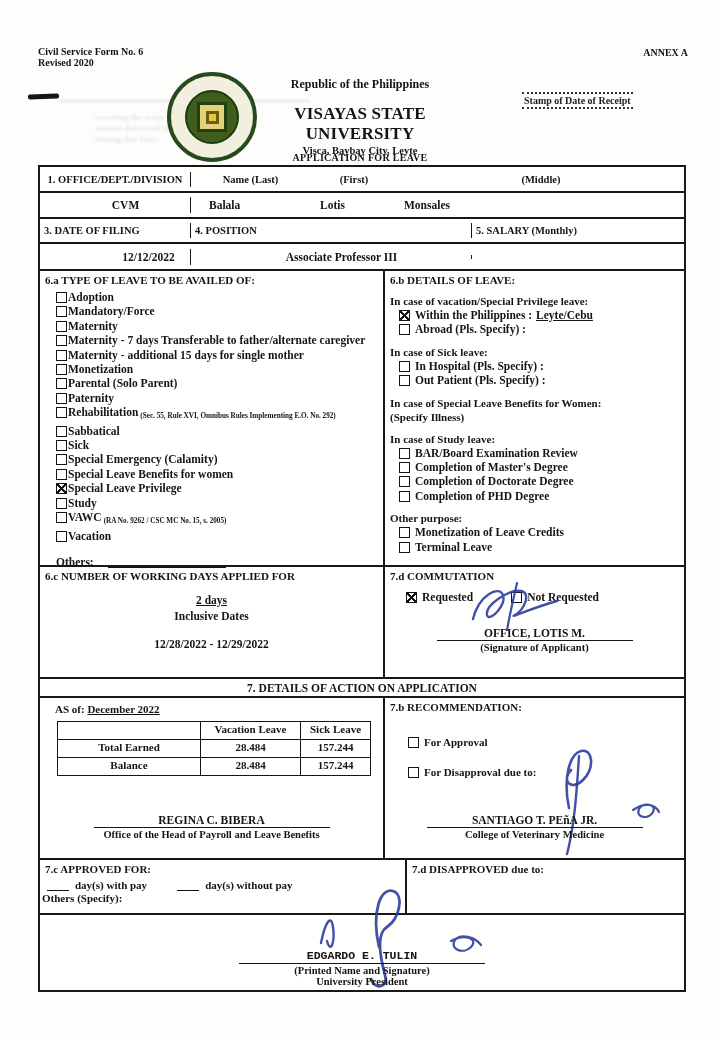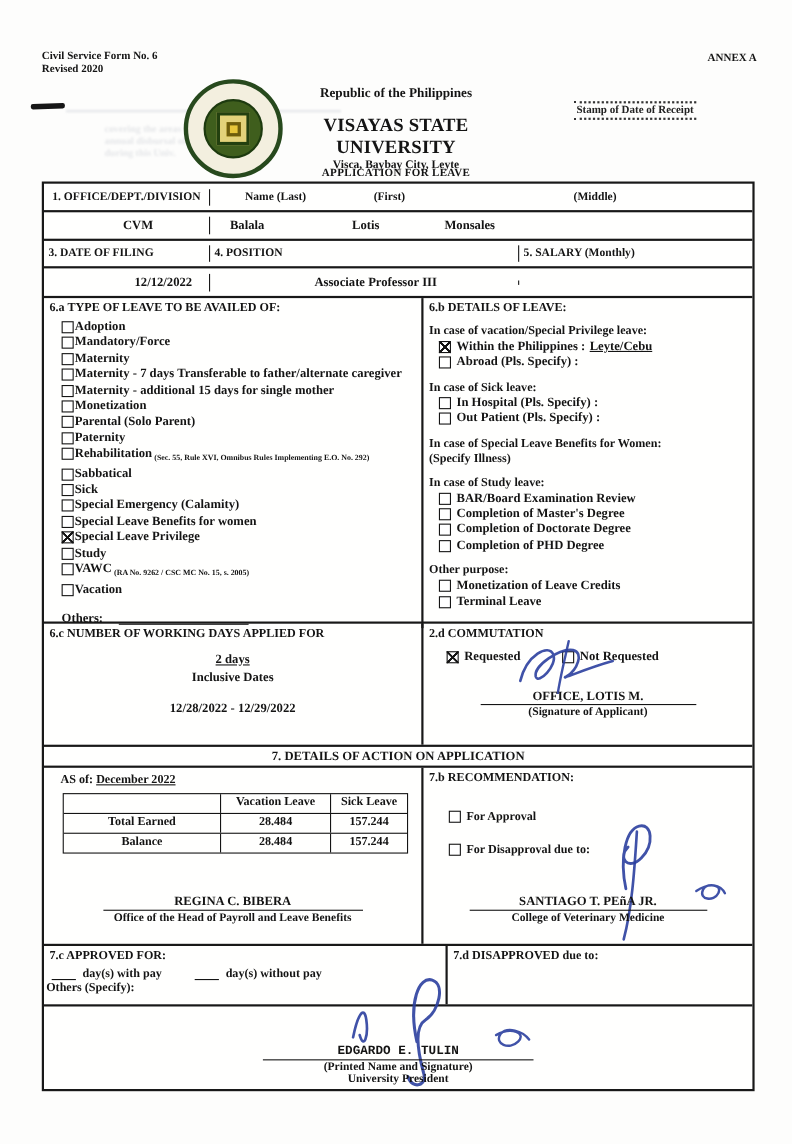--- a/index.html
+++ b/index.html
@@ -366,21 +366,21 @@
     <div class="cols" style="height:110px;">
       <div class="colbox">
         <div class="box-title">6.c NUMBER OF WORKING DAYS APPLIED FOR</div>
         <div class="c-days">
           <div class="underline">2 days</div>
           <div>Inclusive Dates</div>
         </div>
         <div class="c-dates">12/28/2022 - 12/29/2022</div>
       </div>
       <div class="colbox">
-        <div class="box-title">2.d COMMUTATION</div>
+        <div class="box-title">7.d COMMUTATION</div>
         <div class="commut-opts">
           <div class="item">
             <span class="cb checked"></span>
             <span class="txt" style="margin-left:5px;">Requested</span>
           </div>
           <div class="item">
             <span class="cb"></span>
             <span class="txt" style="margin-left:5px;">Not Requested</span>
           </div>
         </div>

